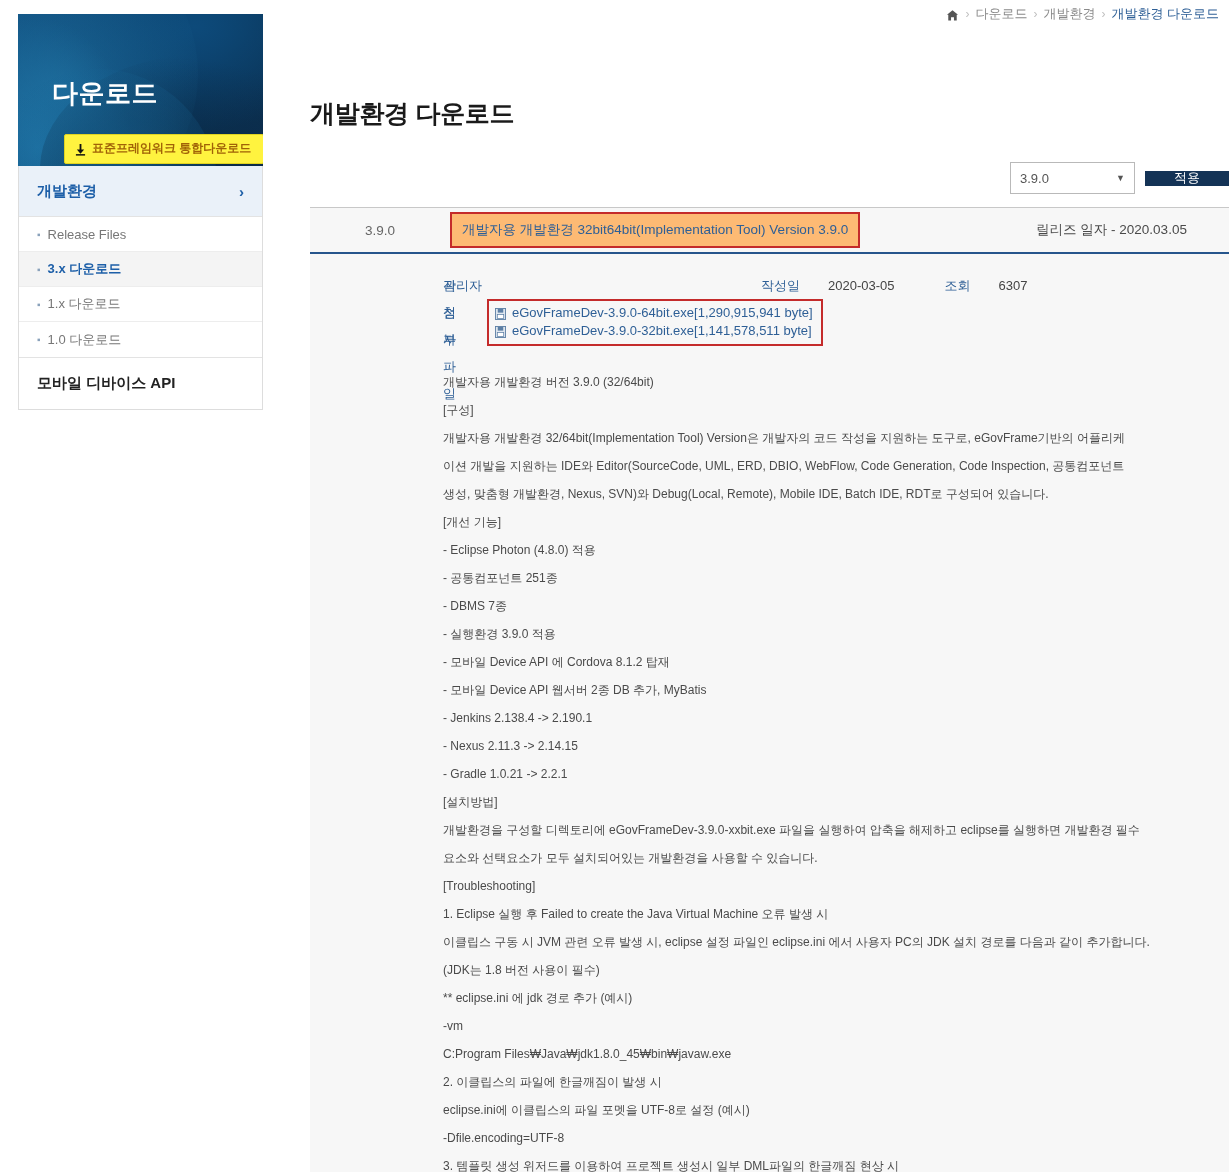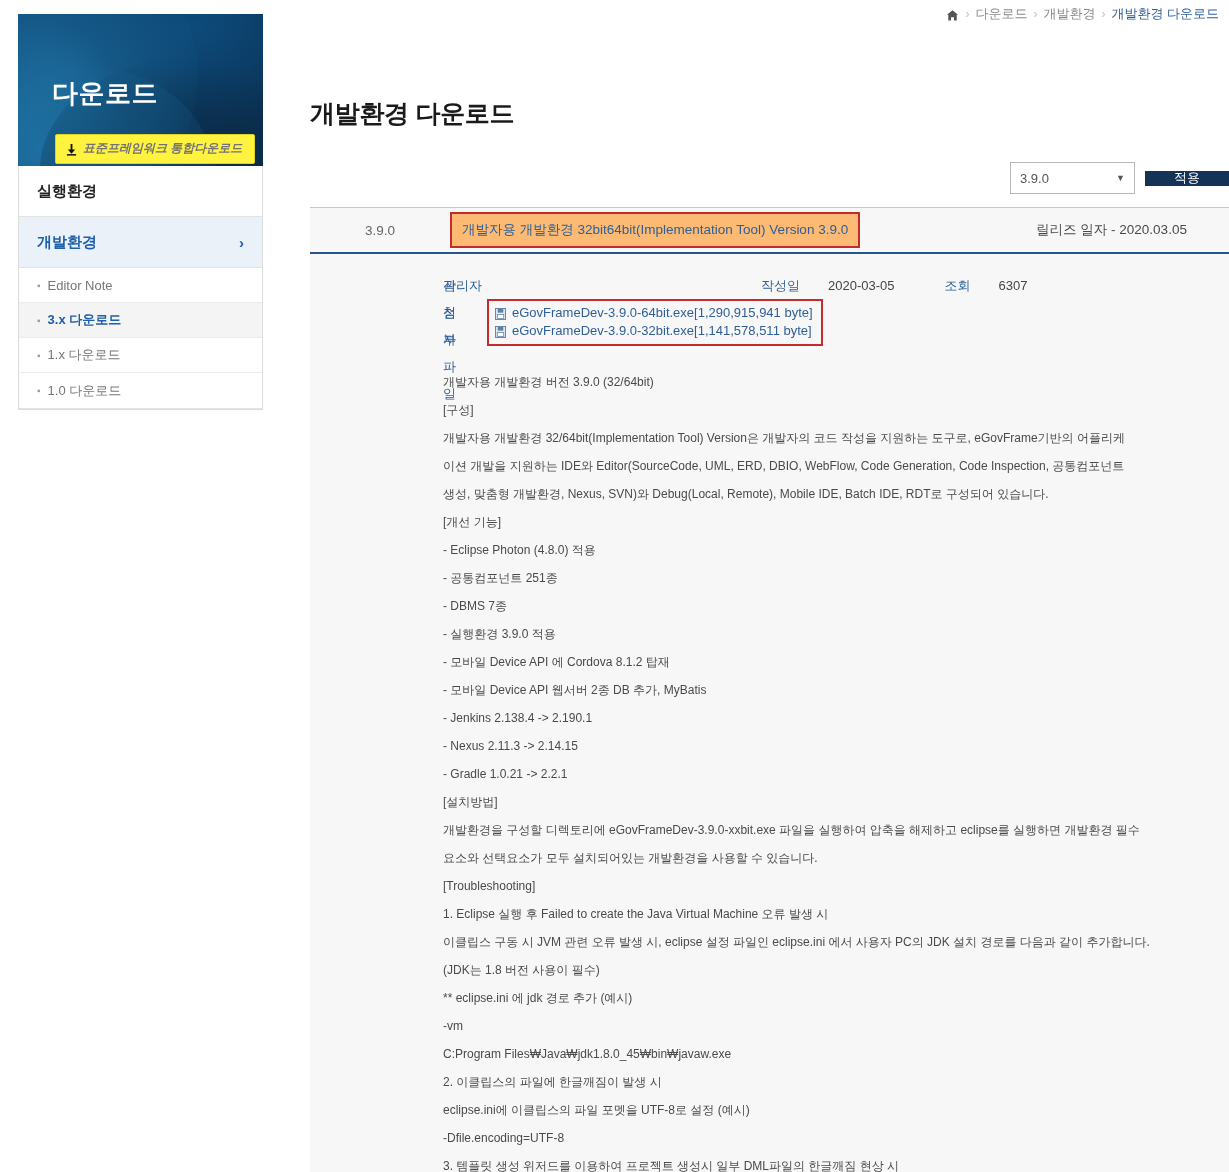--- a/index.html
+++ b/index.html
@@ -49,26 +49,26 @@
   }
   .side-hero .s3 {
     width: 240px; height: 240px; left: -40px; top: 55px;
     background: radial-gradient(circle at 60% 40%, rgba(23,100,148,.6) 0%, rgba(23,100,148,0) 65%);
   }
   .side-title {
     position: absolute; left: 34px; top: 62px; z-index: 3;
     color: #ffffff; font-size: 26px; font-weight: bold; letter-spacing: .5px;
   }
   .dl-btn {
-    position: absolute; left: 37px; top: 120px; z-index: 3;
+    position: absolute; left: 46px; top: 120px; z-index: 3;
     background: #fff33f; border: 1px solid #e0d320;
     padding: 5px 12px 6px 10px; border-radius: 2px;
     display: flex; align-items: center; gap: 6px;
-    font-size: 12px; font-weight: bold; color: #737373;
-    cursor: pointer; white-space: nowrap; font-style: italic;
+    font-size: 12px; font-weight: bold; color: #a16207;
+    cursor: pointer; white-space: nowrap;
   }
   .dl-ico { display: inline-block; width: 11px; height: 12px; position: relative; top: 1px; }
 
   .side-nav { border: 1px solid #dddddd; border-top: none; background: #fff; }
   .nav-item {
     height: 51px; display: flex; align-items: center; justify-content: space-between;
     padding: 0 18px; border-bottom: 1px solid #e3e3e3;
     font-size: 15px; font-weight: bold; color: #222222; cursor: pointer;
   }
   .nav-item.active { background: #eaf1f9; color: #1d5fa8; }
@@ -175,44 +175,44 @@
         <svg width="11" height="12" viewBox="0 0 12 13">
             <path d="M5 0h2v6h3L6 10.5 2 6h3z" fill="#111"></path>
             <rect x="1" y="11" width="10" height="1.6" fill="#111"></rect>
           </svg>
       </span>
       <span>표준프레임워크 통합다운로드</span>
     </div>
   </div>
 
   <div class="side-nav">
-    <div class="nav-item">
-      <span>실행환경</span>
-    </div>
     <div class="nav-item active">
       <span>개발환경</span>
       <span class="chev">›</span>
     </div>
     <div class="sub-list">
       <div class="sub-item">
         <span class="bullet">▪</span>
-        <span>Editor Note</span>
+        <span>Release Files</span>
       </div>
       <div class="sub-item active">
         <span class="bullet">▪</span>
         <span>3.x 다운로드</span>
       </div>
       <div class="sub-item">
         <span class="bullet">▪</span>
         <span>1.x 다운로드</span>
       </div>
       <div class="sub-item">
         <span class="bullet">▪</span>
         <span>1.0 다운로드</span>
       </div>
+    </div>
+    <div class="nav-item">
+      <span>모바일 디바이스 API</span>
     </div>
   </div>
 </div>
 
 <div class="main">
   <h1 class="page-title">개발환경 다운로드</h1>
 
   <div class="filter-bar">
     <div class="ver-select">
       <span>3.9.0</span>

